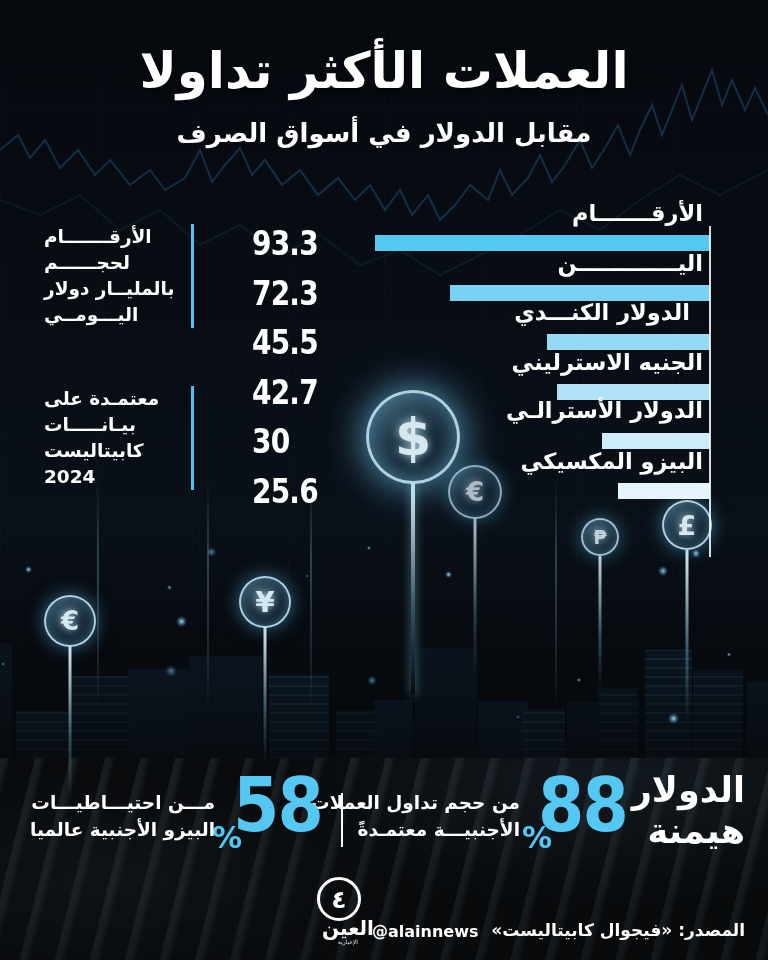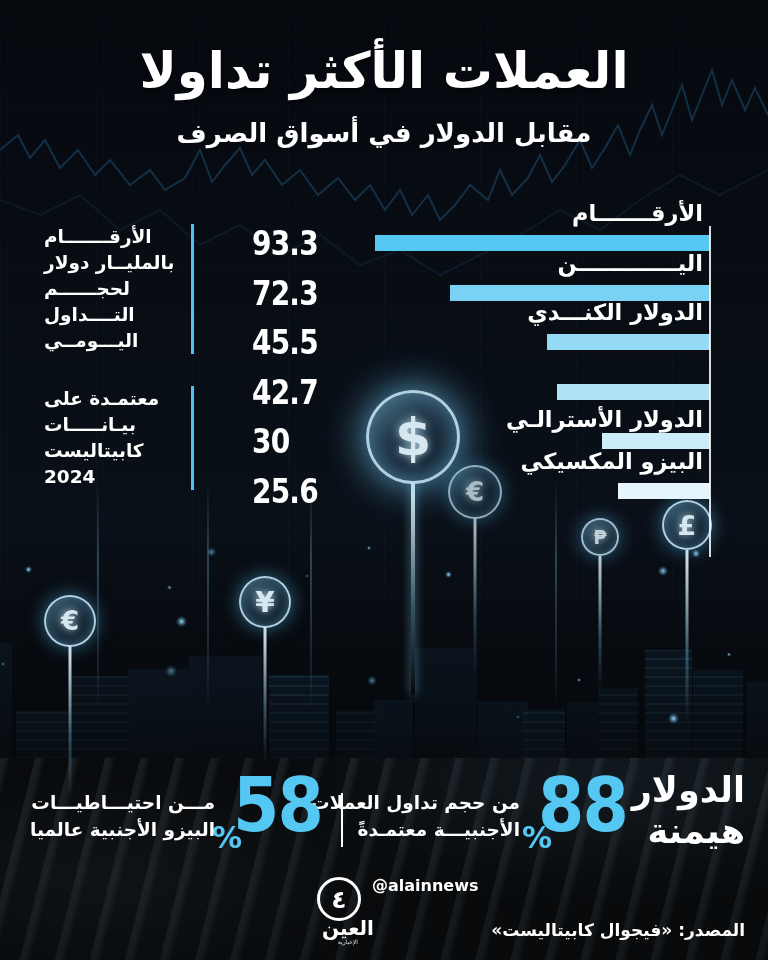--- a/index.html
+++ b/index.html
@@ -68,21 +68,21 @@
   .stat-desc{position:absolute;top:789px;z-index:6;direction:rtl;text-align:right;
     font-size:18.5px;font-weight:bold;line-height:27px;}
   #divider{position:absolute;left:341px;top:793px;width:2px;height:54px;background:#fff;z-index:6;}
   
   #source{position:absolute;right:23px;top:920px;z-index:6;direction:rtl;font-size:17px;font-weight:bold;}
   #logo-ring{position:absolute;left:317px;top:877px;width:44px;height:44px;border:3px solid #fff;border-radius:50%;
     z-index:6;display:flex;align-items:center;justify-content:center;font-size:25px;font-weight:bold;color:#fff;}
   #brand{position:absolute;left:322px;top:918px;z-index:6;text-align:center;direction:rtl;}
   #brand .b1{font-size:20px;font-weight:bold;line-height:20px;}
   #brand .b2{font-size:6px;line-height:7px;opacity:.85;}
-  #handle{position:absolute;left:372px;top:876px;z-index:6;font-size:16px;font-weight:bold;color:#fff;text-decoration:none;}
+  #handle{position:absolute;left:372px;top:922px;z-index:6;font-size:16px;font-weight:bold;color:#fff;text-decoration:none;}
 </style>
 </head>
 <body>
 
 <div id="poster">
 
   <div id="grid" class="layer"></div>
   <svg id="topchart" class="layer" width="768" height="620" viewBox="0 0 768 620">
     <path d="M0,150 L18,135 L30,158 L45,140 L60,168 L78,150 L95,175 L110,160 L130,185 L150,170 L165,190 L185,178 L200,150 L212,182 L225,165 L240,148 L252,175 L265,160 L282,185 L300,170 L318,195 L338,178 L355,200 L370,185 L385,210 L400,190 L412,215 L428,195 L440,220 L455,205 L470,185 L488,200 L500,170 L512,195 L528,178 L540,155 L552,182 L565,165 L580,140 L592,168 L605,148 L618,125 L630,155 L640,130 L652,105 L662,135 L672,110 L682,85 L692,120 L702,95 L712,70 L722,105 L732,80 L745,110 L755,88 L768,115" fill="none" stroke="#1e4f73" stroke-width="2" opacity="0.55"></path>
     <path d="M0,200 L40,215 L80,195 L120,230 L160,210 L200,245 L240,225 L280,255 L320,235 L360,265 L400,250 L440,275 L480,255 L520,235 L560,210 L600,230 L640,200 L680,175 L720,195 L768,170" fill="none" stroke="#173c58" stroke-width="2" opacity="0.3"></path>
@@ -106,45 +106,45 @@
       <div class="bld" style="left: 746.648px; width: 35.8116px; height: 95.4889px; opacity: 0.68;"></div>
     </div>
   <div id="cityfade" class="layer"></div>
   <div id="coins" class="layer"></div>
 
   <div class="title">العملات الأكثر تداولا</div>
   <div class="subtitle">مقابل الدولار في أسواق الصرف</div>
 
   <div class="note" id="note1">
     <div>الأرقـــــــام</div>
+    <div>لحجــــــم</div>
     <div>بالمليــار دولار</div>
-    <div>لحجــــــم</div>
-    <div>التــــداول</div>
     <div>اليـــومــي</div>
   </div>
   <div class="note" id="note2">
     <div>معتمـدة على</div>
     <div>بيـانـــــات</div>
     <div>كابيتاليست</div>
     <div>2024</div>
   </div>
 
   <div id="chart">
       <div class="cat-label" style="right: 65px; top: 200px;">الأرقـــــــام</div>
       <div class="bar" style="right: 58px; top: 235px; width: 334.947px; background: rgb(84, 199, 242);"></div>
       <div class="val-label" style="left: 252px; top: 224px;">93.3</div>
       <div class="cat-label" style="right: 65px; top: 249.6px;">اليـــــــــــــن</div>
       <div class="bar" style="right: 58px; top: 284.6px; width: 259.557px; background: rgb(121, 209, 244);"></div>
       <div class="val-label" style="left: 252px; top: 273.6px;">72.3</div>
-      <div class="cat-label" style="right: 65px; top: 299.2px; text-align: right;">الدولار الكنـــدي</div>
+      <div class="cat-label" style="right: 78px; top: 299.2px; text-align: right;">الدولار الكنـــدي</div>
       <div class="bar" style="right: 58px; top: 334.2px; width: 163.345px; background: rgb(149, 218, 245);"></div>
       <div class="val-label" style="left: 252px; top: 323.2px;">45.5</div>
+      <div class="cat-label" style="right: 65px; top: 348.8px;">الجنيه الاسترليني</div>
       <div class="bar" style="right: 58px; top: 383.8px; width: 153.293px; background: rgb(175, 226, 247);"></div>
       <div class="val-label" style="left: 252px; top: 372.8px;">42.7</div>
-      <div class="cat-label" style="right: 65px; top: 406px;">الدولار الأسترالـي</div>
+      <div class="cat-label" style="right: 65px; top: 397px;">الدولار الأسترالـي</div>
       <div class="bar" style="right: 58px; top: 433.4px; width: 107.7px; background: rgb(205, 236, 250);"></div>
       <div class="val-label" style="left: 252px; top: 422.4px;">30</div>
       <div class="cat-label" style="right: 65px; top: 448px;">البيزو المكسيكي</div>
       <div class="bar" style="right: 58px; top: 483px; width: 91.904px; background: rgb(230, 244, 252);"></div>
       <div class="val-label" style="left: 252px; top: 472px;">25.6</div>
     </div>
   <div id="axis"></div>
 
   <div class="pin big" style="left:366px;top:390px;width:94px;height:94px;font-size:52px">
     <div class="stick" style="height:212px"></div>

